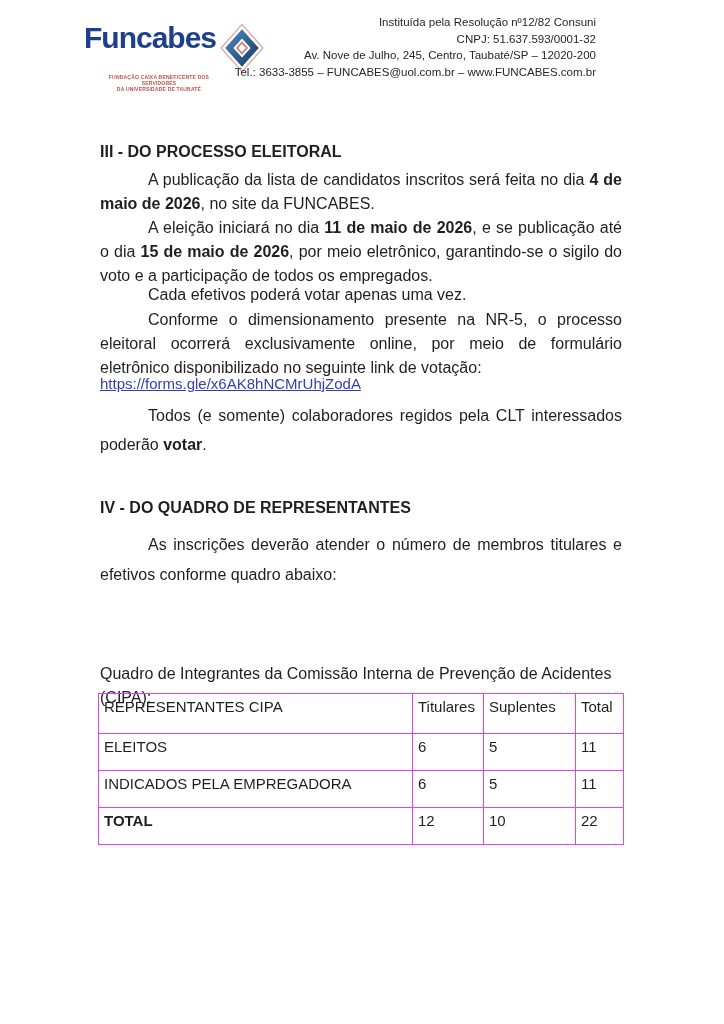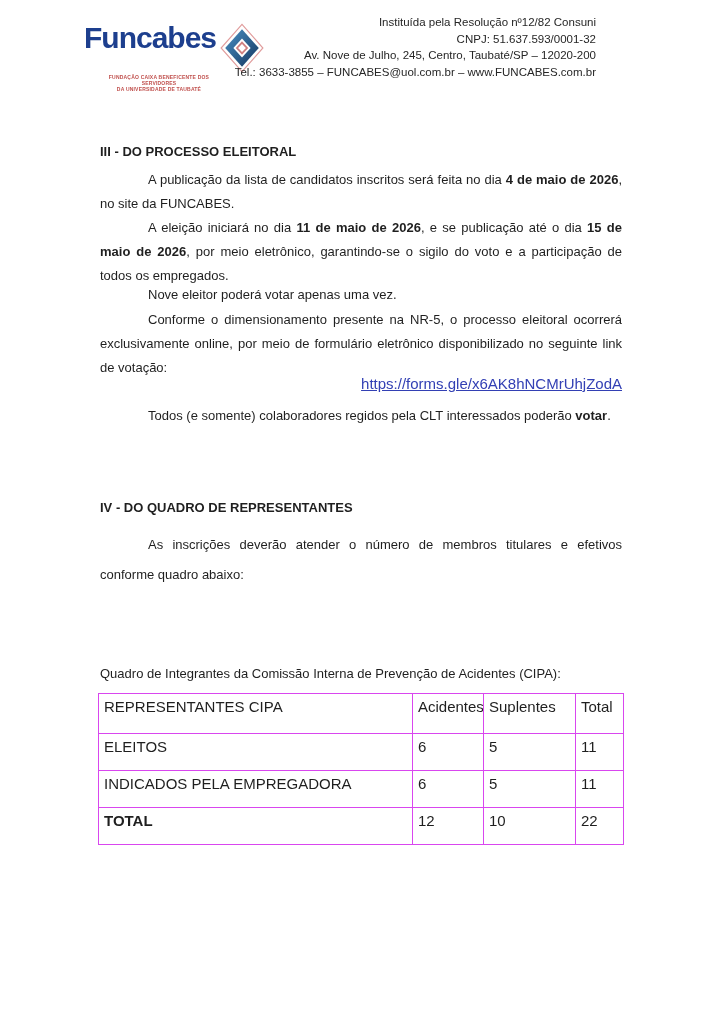--- a/index.html
+++ b/index.html
@@ -26,24 +26,24 @@
     font-size: 5px; line-height: 6px; letter-spacing: 0.2px;
     color: #c0504d; text-align: center; font-weight: bold;
     text-transform: uppercase;
   }
   .header-info {
     position: absolute; right: 76px; top: 14px;
     text-align: right; font-size: 11.5px; line-height: 16.5px; color: #262626;
   }
 
   
-  .tblock { position: absolute; left: 100px; width: 522px; font-size: 13px; line-height: 24px; }
+  .tblock { position: absolute; left: 100px; width: 522px; font-size: 16px; line-height: 24px; }
   .heading { font-weight: bold; }
   .para { text-align: justify; text-indent: 48px; }
-  .link-line { font-size: 15px; text-align: right; }
+  .link-line { font-size: 15px; }
   .link-line a { color: #3340b4; text-decoration: underline; }
   .lh-wide { line-height: 29px; }
   .lh-wider { line-height: 30px; }
 
   
   .cipa-table {
     position: absolute; left: 98px; top: 693px;
     border-collapse: collapse; table-layout: fixed; width: 525px;
     font-size: 15px;
   }
@@ -92,21 +92,21 @@
     <div>Av. Nove de Julho, 245, Centro, Taubaté/SP – 12020-200</div>
     <div>Tel.: 3633-3855 – FUNCABES@uol.com.br – www.FUNCABES.com.br</div>
   </div>
 
   <div class="tblock heading" style="top:140px;">III - DO PROCESSO ELEITORAL</div>
 
   <div class="tblock para" style="top:168px;"><span>A publicação da lista de candidatos inscritos será feita no dia </span><span style="font-weight: bold;">4 de maio de 2026</span><span>, no site da FUNCABES.</span></div>
 
   <div class="tblock para" style="top:216px;"><span>A eleição iniciará no dia </span><span style="font-weight: bold;">11 de maio de 2026</span><span>, e se publicação até o dia </span><span style="font-weight: bold;">15 de maio de 2026</span><span>, por meio eletrônico, garantindo-se o sigilo do voto e a participação de todos os empregados.</span></div>
 
-  <div class="tblock para" style="top:283px;">Nove eleitor poderá votar apenas uma vez.</div>
+  <div class="tblock para" style="top:283px;">Cada efetivos poderá votar apenas uma vez.</div>
 
   <div class="tblock para" style="top:308px;">Conforme o dimensionamento presente na NR-5, o processo eleitoral ocorrerá exclusivamente online, por meio de formulário eletrônico disponibilizado no seguinte link de votação:</div>
 
   <div class="tblock link-line" style="top:372px;">
     <a href="#">https://forms.gle/x6AK8hNCMrUhjZodA</a>
   </div>
 
   <div class="tblock para lh-wide" style="top:401px;"><span>Todos (e somente) colaboradores regidos pela CLT interessados poderão </span><span style="font-weight: bold;">votar</span><span>.</span></div>
 
   <div class="tblock para lh-wider" style="top:530px;">As inscrições deverão atender o número de membros titulares e efetivos conforme quadro abaixo:</div>
@@ -118,21 +118,21 @@
   <table class="cipa-table">
     <colgroup>
       <col style="width:314px">
         <col style="width:71px">
         <col style="width:92px">
         <col style="width:48px">
     </colgroup>
     <thead>
       <tr>
         <th>REPRESENTANTES CIPA</th>
-        <th>Acidentes</th>
+        <th>Titulares</th>
         <th>Suplentes</th>
         <th>Total</th>
       </tr>
     </thead>
     <tbody>
         <tr>
           <td>ELEITOS</td>
           <td>6</td>
           <td>5</td>
           <td>11</td>

